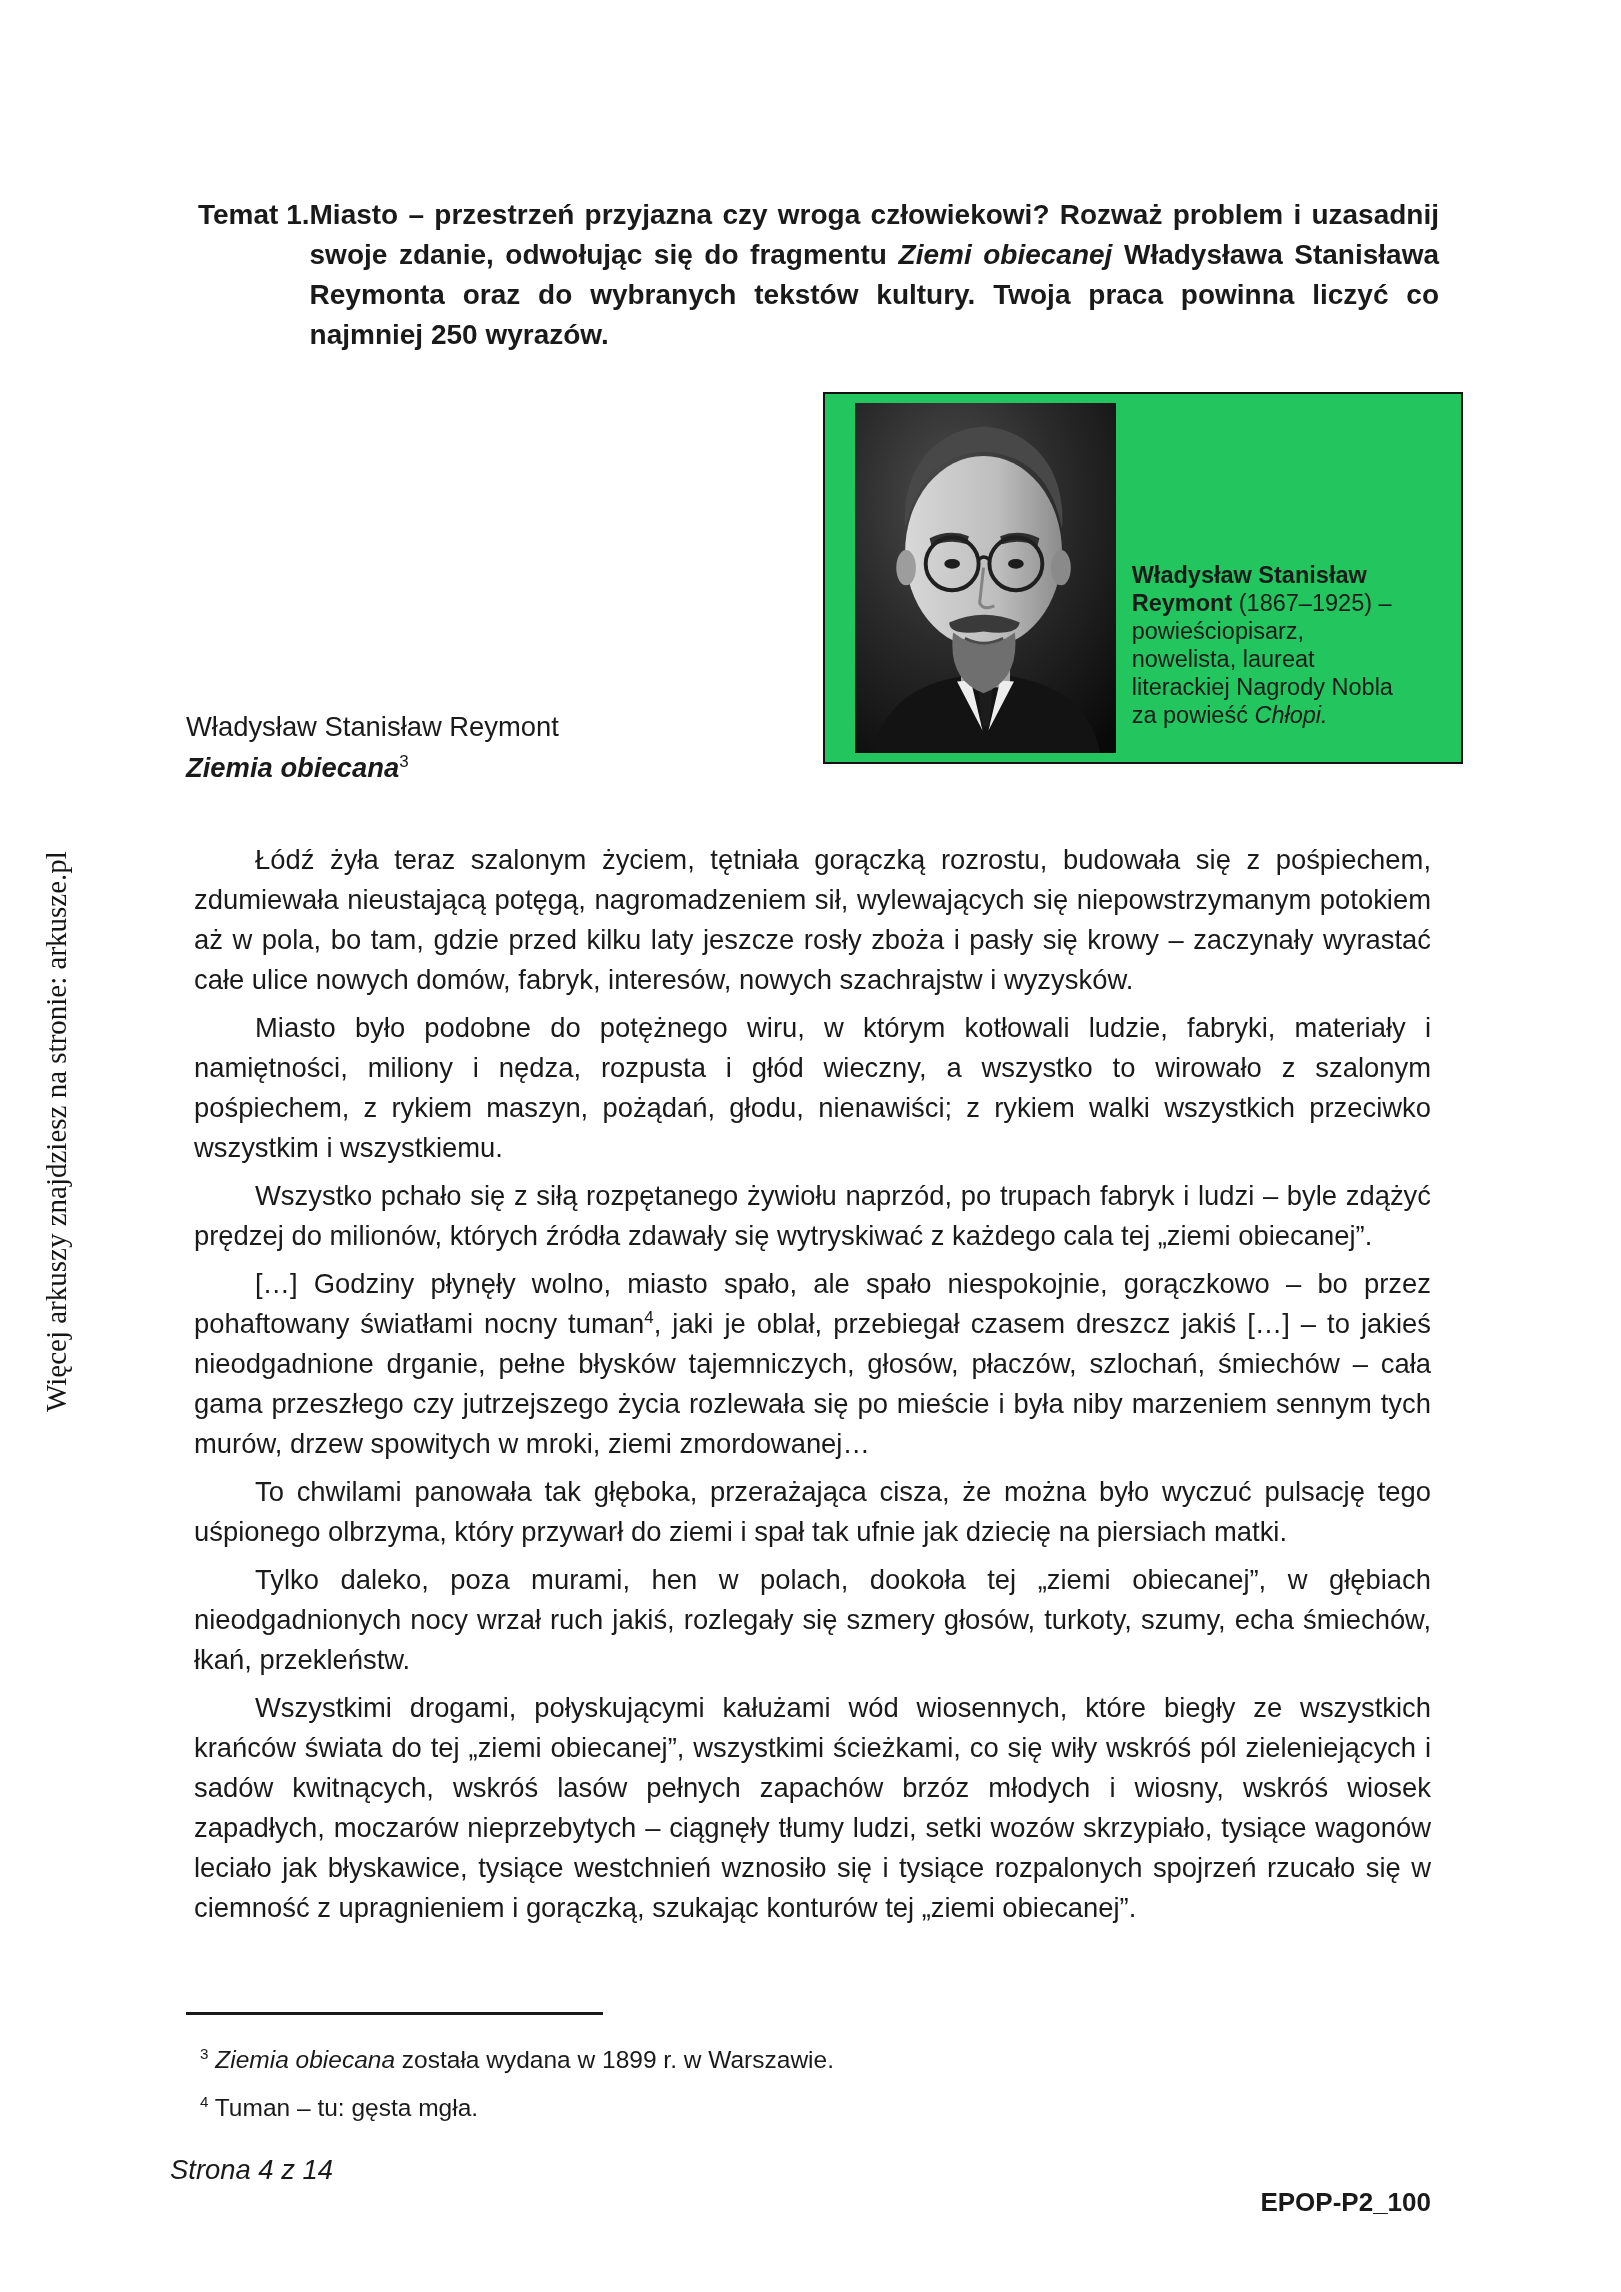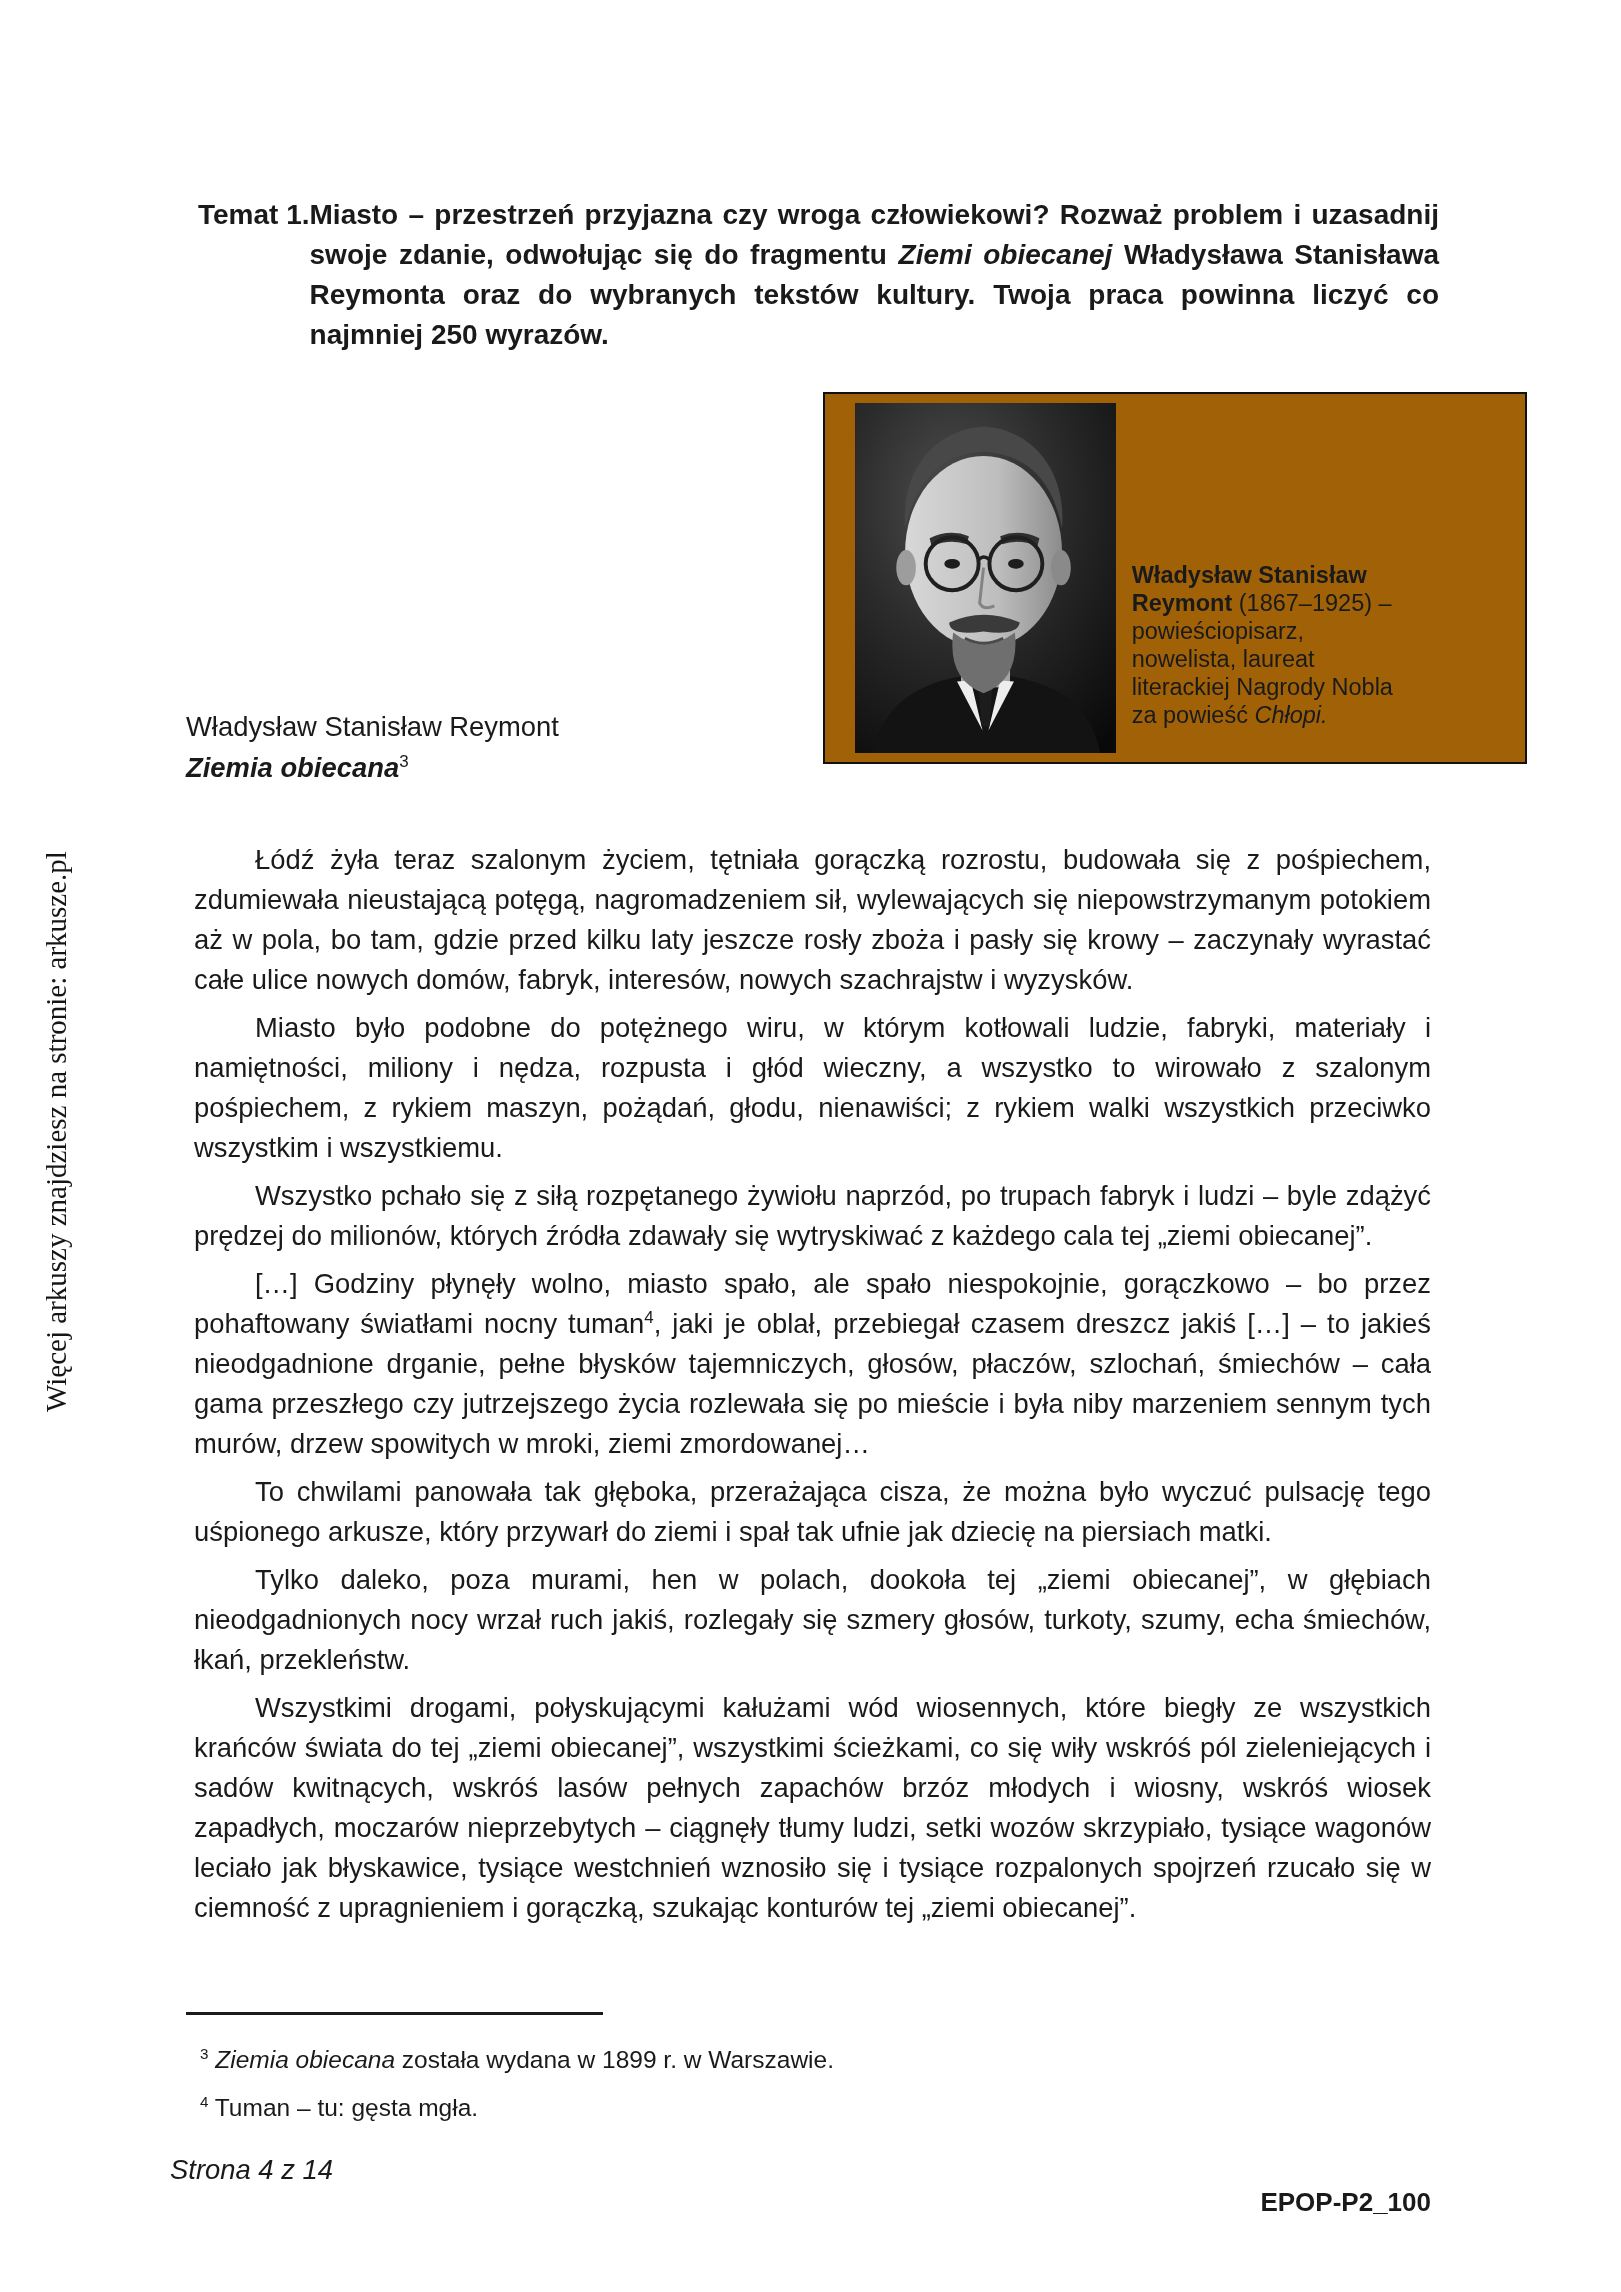--- a/index.html
+++ b/index.html
@@ -28,22 +28,22 @@
   .task-heading{
     position:absolute;left:198px;top:195px;width:1241px;
     display:flex;align-items:flex-start;
     font-weight:bold;font-size:28px;line-height:40px;
   }
   .task-label{flex:0 0 102px;white-space:nowrap;}
   .task-text{flex:1;text-align:justify;}
 
   
   .figure-box{
-    position:absolute;left:823px;top:392px;width:704px;height:372px;
-    border:2.9px solid #111;box-sizing:border-box;background:#a16207;
+    position:absolute;left:823px;top:392px;width:640px;height:372px;
+    border:2.9px solid #111;box-sizing:border-box;background:#22c55e;
     display:flex;
   }
   .photo{
     flex:0 0 261px;height:350px;margin:8.8px 0 0 30px;
     background:#151515;
   }
   .photo svg{display:block;width:261px;height:350px;}
   .figure-caption{
     width:282px;margin-left:15.7px;box-sizing:border-box;
     padding:167px 3.9px 0 0;
@@ -142,21 +142,21 @@
   <div class="source-block">
     <div>Władysław Stanisław Reymont</div>
     <div class="source-title"><span class="rt-b rt-i">Ziemia obiecana</span><sup>3</sup></div>
   </div>
 
   <div class="excerpt">
       <p class="para"><span>Łódź żyła teraz szalonym życiem, tętniała gorączką rozrostu, budowała się z pośpiechem, zdumiewała nieustającą potęgą, nagromadzeniem sił, wylewających się niepowstrzymanym potokiem aż w pola, bo tam, gdzie przed kilku laty jeszcze rosły zboża i pasły się krowy – zaczynały wyrastać całe ulice nowych domów, fabryk, interesów, nowych szachrajstw i wyzysków.</span></p>
       <p class="para"><span>Miasto było podobne do potężnego wiru, w którym kotłowali ludzie, fabryki, materiały i namiętności, miliony i nędza, rozpusta i głód wieczny, a wszystko to wirowało z szalonym pośpiechem, z rykiem maszyn, pożądań, głodu, nienawiści; z rykiem walki wszystkich przeciwko wszystkim i wszystkiemu.</span></p>
       <p class="para"><span>Wszystko pchało się z siłą rozpętanego żywiołu naprzód, po trupach fabryk i ludzi – byle zdążyć prędzej do milionów, których źródła zdawały się wytryskiwać z każdego cala tej „ziemi obiecanej”.</span></p>
       <p class="para"><span>[…] Godziny płynęły wolno, miasto spało, ale spało niespokojnie, gorączkowo – bo przez pohaftowany światłami nocny tuman</span><sup>4</sup><span>, jaki je oblał, przebiegał czasem dreszcz jakiś […] – to jakieś nieodgadnione drganie, pełne błysków tajemniczych, głosów, płaczów, szlochań, śmiechów – cała gama przeszłego czy jutrzejszego życia rozlewała się po mieście i była niby marzeniem sennym tych murów, drzew spowitych w mroki, ziemi zmordowanej…</span></p>
-      <p class="para"><span>To chwilami panowała tak głęboka, przerażająca cisza, że można było wyczuć pulsację tego uśpionego arkusze, który przywarł do ziemi i spał tak ufnie jak dziecię na piersiach matki.</span></p>
+      <p class="para"><span>To chwilami panowała tak głęboka, przerażająca cisza, że można było wyczuć pulsację tego uśpionego olbrzyma, który przywarł do ziemi i spał tak ufnie jak dziecię na piersiach matki.</span></p>
       <p class="para"><span>Tylko daleko, poza murami, hen w polach, dookoła tej „ziemi obiecanej”, w głębiach nieodgadnionych nocy wrzał ruch jakiś, rozlegały się szmery głosów, turkoty, szumy, echa śmiechów, łkań, przekleństw.</span></p>
       <p class="para"><span>Wszystkimi drogami, połyskującymi kałużami wód wiosennych, które biegły ze wszystkich krańców świata do tej „ziemi obiecanej”, wszystkimi ścieżkami, co się wiły wskróś pól zieleniejących i sadów kwitnących, wskróś lasów pełnych zapachów brzóz młodych i wiosny, wskróś wiosek zapadłych, moczarów nieprzebytych – ciągnęły tłumy ludzi, setki wozów skrzypiało, tysiące wagonów leciało jak błyskawice, tysiące westchnień wznosiło się i tysiące rozpalonych spojrzeń rzucało się w ciemność z upragnieniem i gorączką, szukając konturów tej „ziemi obiecanej”.</span></p>
     </div>
 
   <div class="footnote-sep"></div>
 
   <div class="footnotes">
     <p class="footnote"><sup>3</sup><span> </span><span class="rt-i">Ziemia obiecana</span><span> została wydana w 1899 r. w Warszawie.</span></p>
     <p class="footnote"><sup>4</sup><span> Tuman – tu: gęsta mgła.</span></p>
   </div>

